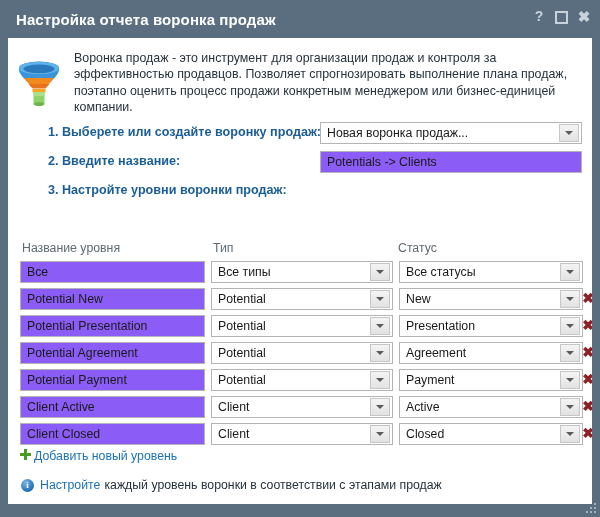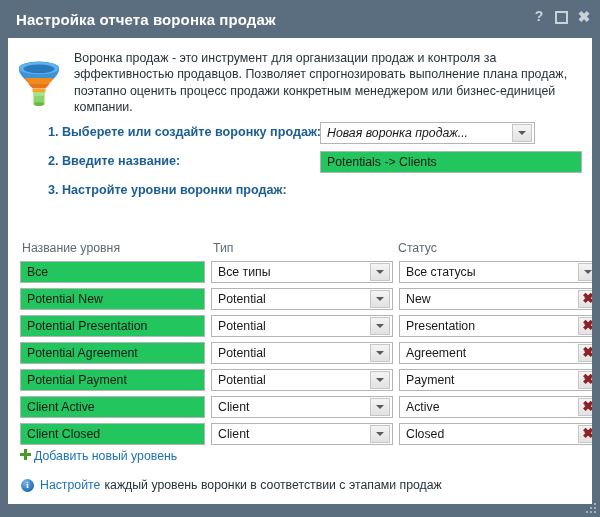--- a/index.html
+++ b/index.html
@@ -111,21 +111,21 @@
   }
   #sec1 { left: 12px; top: 87px; }
   #sec2 { left: 12px; top: 116px; }
   #sec3 { left: 12px; top: 145px; }
 
   
   .txtbox {
     position: absolute;
     box-sizing: border-box;
     border: 1px solid #b4b4b4;
-    background: #22c55e;
+    background: #8b5cf6;
     font-family: "Liberation Sans", sans-serif;
     font-size: 12.3px;
     color: #1a1a1a;
     padding: 0 6px;
     height: 22px;
     line-height: 20px;
     outline: none;
   }
   .combo {
     position: absolute;
@@ -173,21 +173,21 @@
     white-space: nowrap;
   }
   #gh-name { left: 14px; top: 203px; }
   #gh-type { left: 205px; top: 203px; }
   #gh-stat { left: 390px; top: 203px; }
 
   
   .row { position: absolute; left: 0; width: 584px; height: 26px; }
   .row .c-name { left: 12px; width: 185px; top: 2px; }
   .row .c-type { left: 203px; width: 182px; top: 2px; }
-  .row .c-stat { left: 391px; width: 202px; top: 2px; }
+  .row .c-stat { left: 391px; width: 184px; top: 2px; }
   .del-x {
     position: absolute;
     left: 573px;
     top: 4px;
     width: 14px;
     height: 16px;
     color: #8d2125;
     font-size: 14px;
     font-weight: bold;
     line-height: 16px;
@@ -290,21 +290,21 @@
           <ellipse cx="23" cy="45" rx="5.5" ry="2" fill="#6cb84a"></ellipse>
         </svg>
       </div>
       <div class="desc-text">Воронка продаж - это инструмент для организации продаж и контроля за эффективностью продавцов. Позволяет спрогнозировать выполнение плана продаж, поэтапно оценить процесс продажи конкретным менеджером или бизнес-единицей компании.</div>
     </div>
 
     <div class="sec-label" id="sec1">1. Выберете или создайте воронку продаж:</div>
     <div class="sec-label" id="sec2">2. Введите название:</div>
     <div class="sec-label" id="sec3">3. Настройте уровни воронки продаж:</div>
 
-    <div class="combo" style="left:312px; top:84px; width:215px;font-style:italic;">
+    <div class="combo" style="left:312px; top:84px; width:262px;">
       <div class="val">Новая воронка продаж...</div>
       <div class="arrowbtn">
           <i></i>
         </div>
     </div>
 
     <input class="txtbox" style="left: 312px; top: 113px; width: 262px;" id="name-input" value="Potentials -&gt; Clients">
 
     <div class="grid-head" id="gh-name">Название уровня</div>
     <div class="grid-head" id="gh-type">Тип</div>

